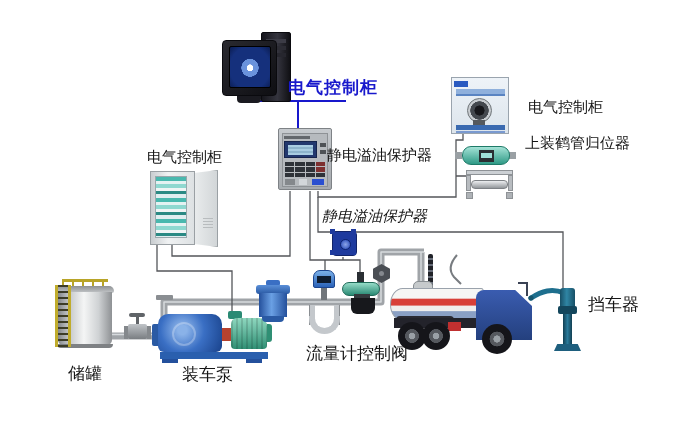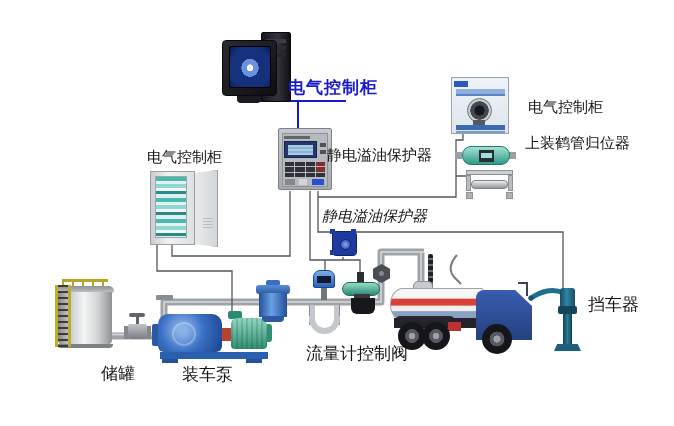--- a/index.html
+++ b/index.html
@@ -370,19 +370,19 @@
   <div class="part sp-latch"></div>
   <div class="part sp-pole"></div>
   <div class="part sp-base"></div>
 
   <div class="lbl net" style="left:288px; top:78px;">电气控制柜</div>
   <div class="lbl" style="left:147px; top:149px;">电气控制柜</div>
   <div class="lbl" style="left:327px; top:147px;">静电溢油保护器</div>
   <div class="lbl" style="left:528px; top:99px;">电气控制柜</div>
   <div class="lbl" style="left:525px; top:135px;">上装鹤管归位器</div>
   <div class="lbl" style="left:322px; top:208px;font-style:italic;">静电溢油保护器</div>
-  <div class="lbl big" style="left:68px; top:364px;margin-left:33px;">储罐</div>
+  <div class="lbl big" style="left:68px; top:364px;">储罐</div>
   <div class="lbl big" style="left:182px; top:365px;">装车泵</div>
   <div class="lbl big" style="left:306px; top:344px;">流量计</div>
   <div class="lbl big" style="left:357px; top:344px;">控制阀</div>
   <div class="lbl big" style="left:588px; top:295px;">挡车器</div>
 
 </div>
 
 </body></html>

